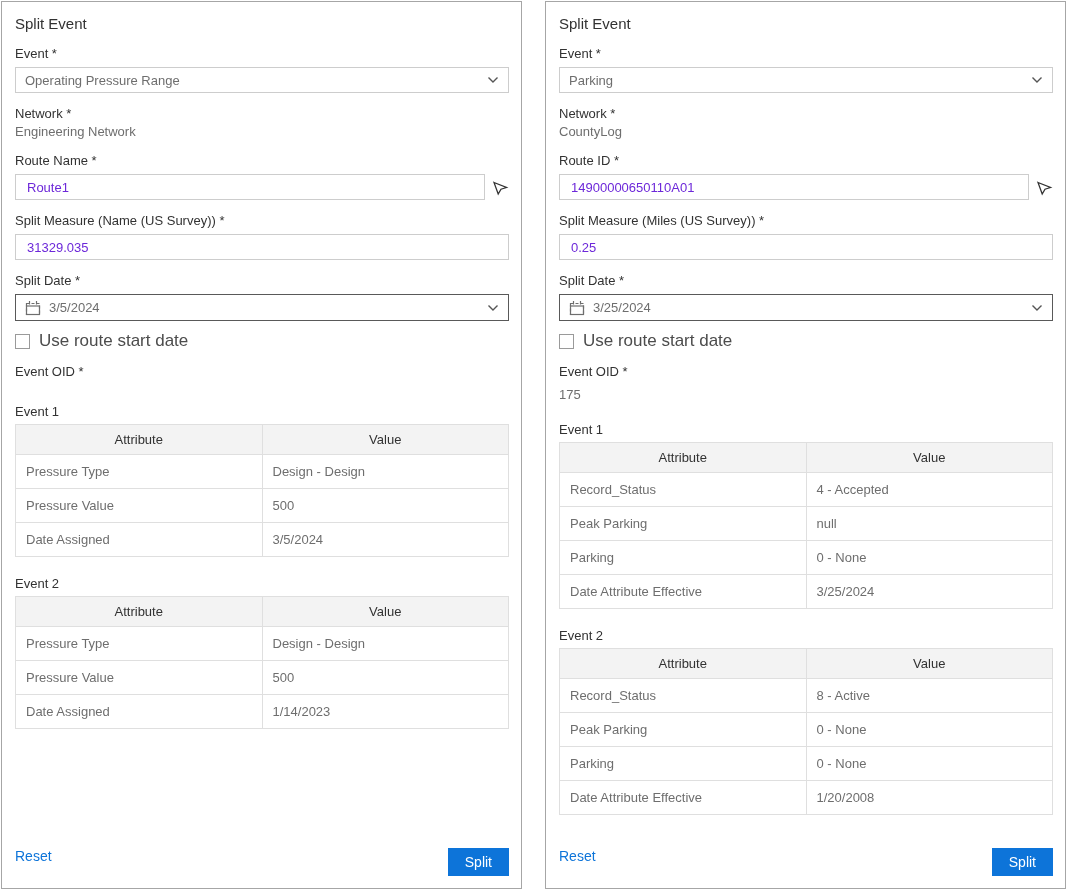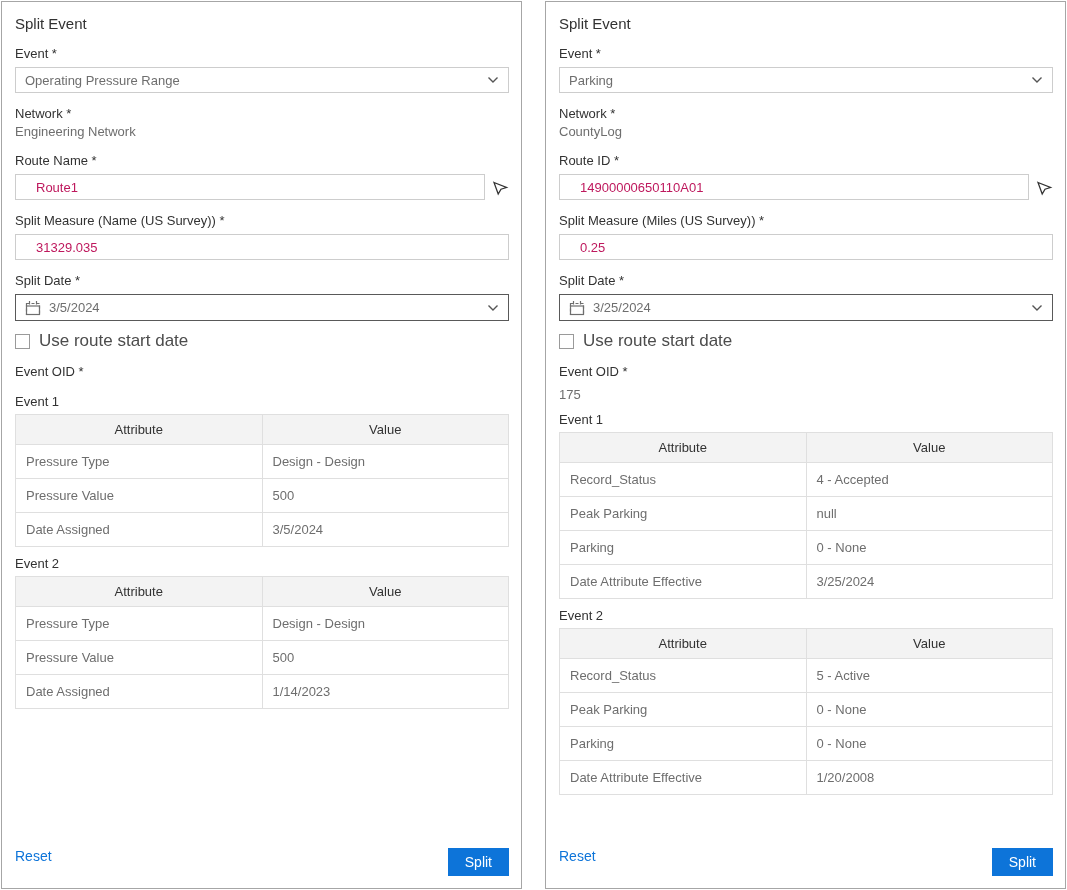--- a/index.html
+++ b/index.html
@@ -15,39 +15,39 @@
     background:#fff; border:1px solid #a6a6a6;
     display:flex; flex-direction:column;
     padding:13px 12px 12px 13px;
   }
   .panel--left  { left:1px; }
   .panel--right { left:545px; }
 
   .title { font-size:15px; color:#323232; line-height:18px; }
   .label { font-size:13px; color:#323232; line-height:15px; margin-top:13px; margin-bottom:6px; }
   .label--tight { margin-bottom:3px; }
-  .label--section { margin-top:9px; margin-bottom:5px; }
+  .label--section { margin-top:19px; margin-bottom:5px; }
   .static-value { font-size:13px; color:#6e6e6e; line-height:16px; }
   .static-value--oid { margin-top:2px; }
 
   .select {
     height:26px; border:1px solid #cdcdcd; background:#fff;
     display:flex; align-items:center; justify-content:space-between;
     padding:0 9px; cursor:pointer;
   }
   .select__text { font-size:13px; color:#6e6e6e; }
 
   .input-row { display:flex; align-items:center; }
   .input-row .text-input { flex:1 1 auto; }
   .pick-icon { flex:0 0 auto; margin-left:7px; cursor:pointer; display:flex; }
 
   .text-input {
     height:26px; width:100%; border:1px solid #cdcdcd; background:#fff;
-    font-family:"Liberation Sans", sans-serif; font-size:13px; color:#be185d;
-    padding:0 20px; outline:none;
+    font-family:"Liberation Sans", sans-serif; font-size:13px; color:#6d28d9;
+    padding:0 11px; outline:none;
   }
 
   .date-combo {
     height:27px; border:1px solid #595959; background:#fff;
     display:flex; align-items:center; padding:0 9px; cursor:pointer;
   }
   .date-combo__text { font-size:13px; color:#6e6e6e; flex:1 1 auto; margin-left:8px; }
 
   .check-row { display:flex; align-items:center; margin-top:10px; }
   .checkbox {
@@ -269,21 +269,21 @@
 
   <div class="label label--section">Event 2</div>
   <table class="attr-table">
     <tbody>
         <tr>
       <th>Attribute</th>
       <th>Value</th>
     </tr>
     <tr>
       <td>Record_Status</td>
-      <td>5 - Active</td>
+      <td>8 - Active</td>
     </tr>
     <tr>
       <td>Peak Parking</td>
       <td>0 - None</td>
     </tr>
     <tr>
       <td>Parking</td>
       <td>0 - None</td>
     </tr>
     <tr>

